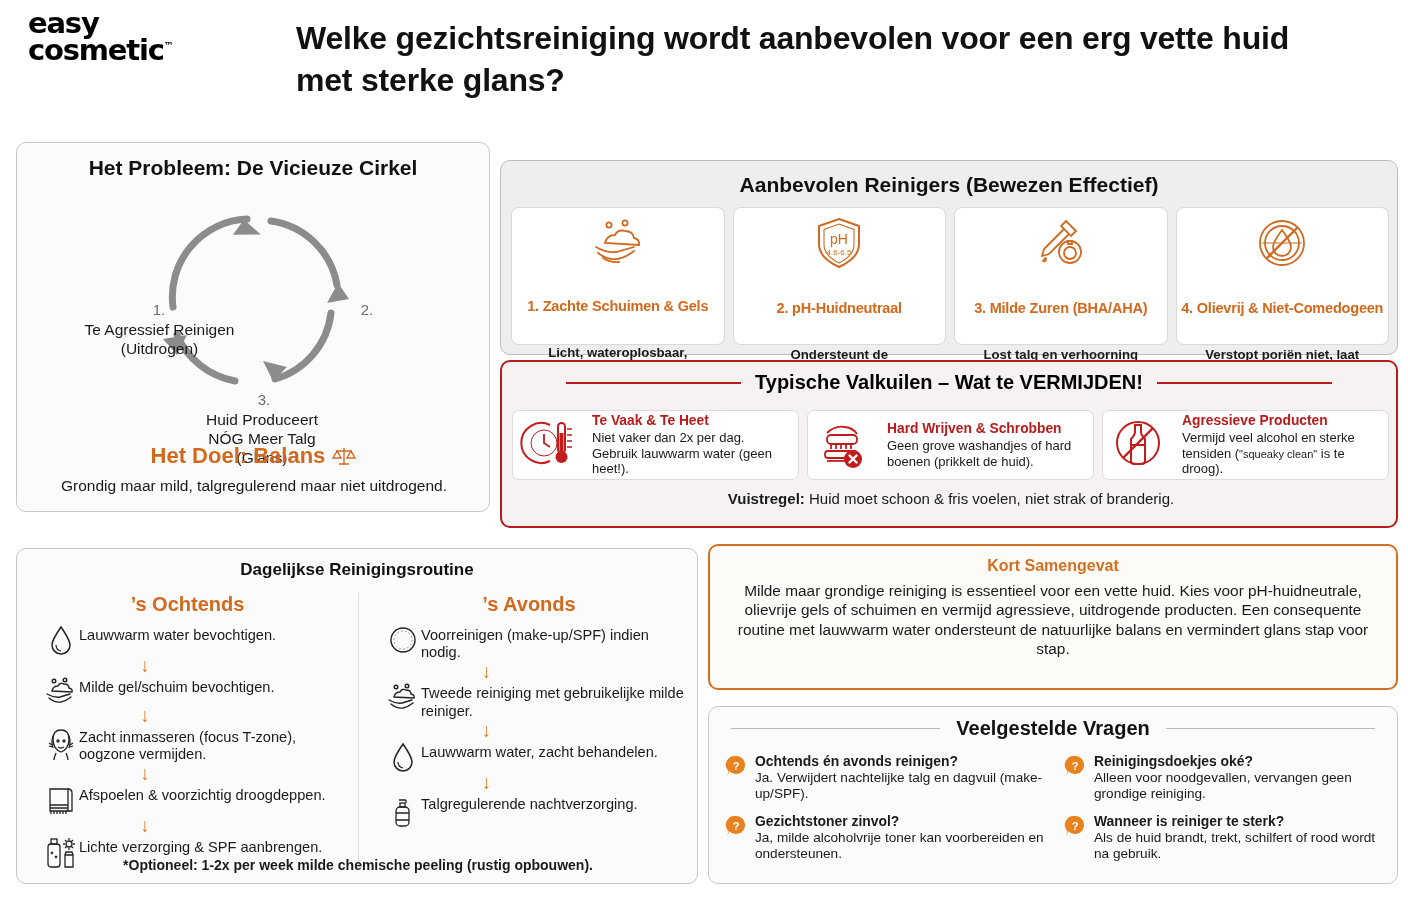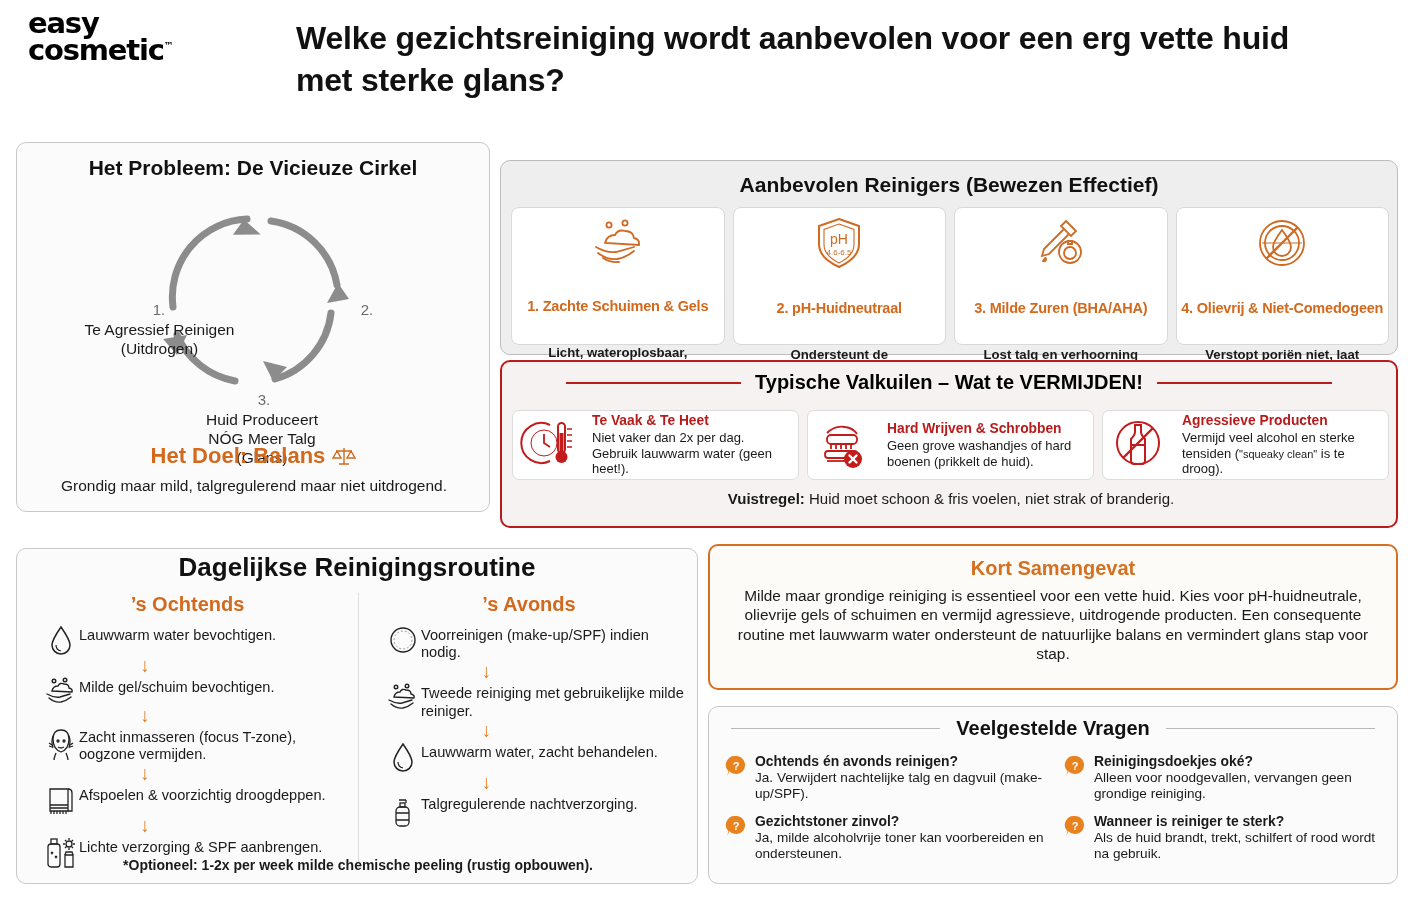--- a/index.html
+++ b/index.html
@@ -110,21 +110,21 @@
   .pit-body { font-size:13px; line-height:1.2; color:#1a1a1a; margin-top:2px; }
   .pit-body .small { font-size:11px; }
   #vuistregel {
     position:absolute; left:0; top:128px; width:898px; text-align:center;
     font-size:15px; color:#1a1a1a;
   }
   #vuistregel b { font-weight:bold; }
 
   
   #rout-panel { left:16px; top:548px; width:682px; height:336px; }
-  #rout-title { font-size:26px; margin-top:3px; }
+  #rout-title { font-size:17px; margin-top:11px; }
   .rout-cols { position:absolute; left:0; top:44px; width:682px; display:flex; }
   .rout-col { width:341px; padding:0 12px; position:relative; }
   .rout-col.right { border-left:1px solid #dedede; }
   .rout-sub {
     text-align:center; font-size:20px; font-weight:bold; color:#d2691c;
     margin-bottom:8px;
   }
   .step { display:flex; align-items:flex-start; padding-left:14px; }
   .step-ico { flex:0 0 36px; display:flex; justify-content:center; padding-top:1px; }
   .step-txt { font-size:14.6px; line-height:1.18; color:#1a1a1a; padding-top:3px; }
@@ -132,21 +132,21 @@
     text-align:center; color:#e07b20; font-size:19px; line-height:1;
     margin:1px 0 1px 0; padding-right:85px; font-weight:bold;
   }
   #rout-foot {
     position:absolute; left:0; bottom:10px; width:682px; text-align:center;
     font-size:14px; font-weight:bold; color:#1a1a1a;
   }
 
   
   #sum-panel { left:708px; top:544px; width:690px; height:146px; }
-  #sum-title { font-size:20px; font-weight:bold; color:#d4701f; text-align:center; margin-top:11px; }
+  #sum-title { font-size:16px; font-weight:bold; color:#d4701f; text-align:center; margin-top:11px; }
   #sum-body {
     font-size:15.4px; line-height:1.25; text-align:center;
     color:#1a1a1a; padding:6px 16px 0 16px;
   }
 
   
   #faq-panel { left:708px; top:706px; width:690px; height:178px; }
   .faq-title-row {
     display:flex; align-items:center; justify-content:center;
     gap:16px; margin-top:10px; padding:0 22px;

